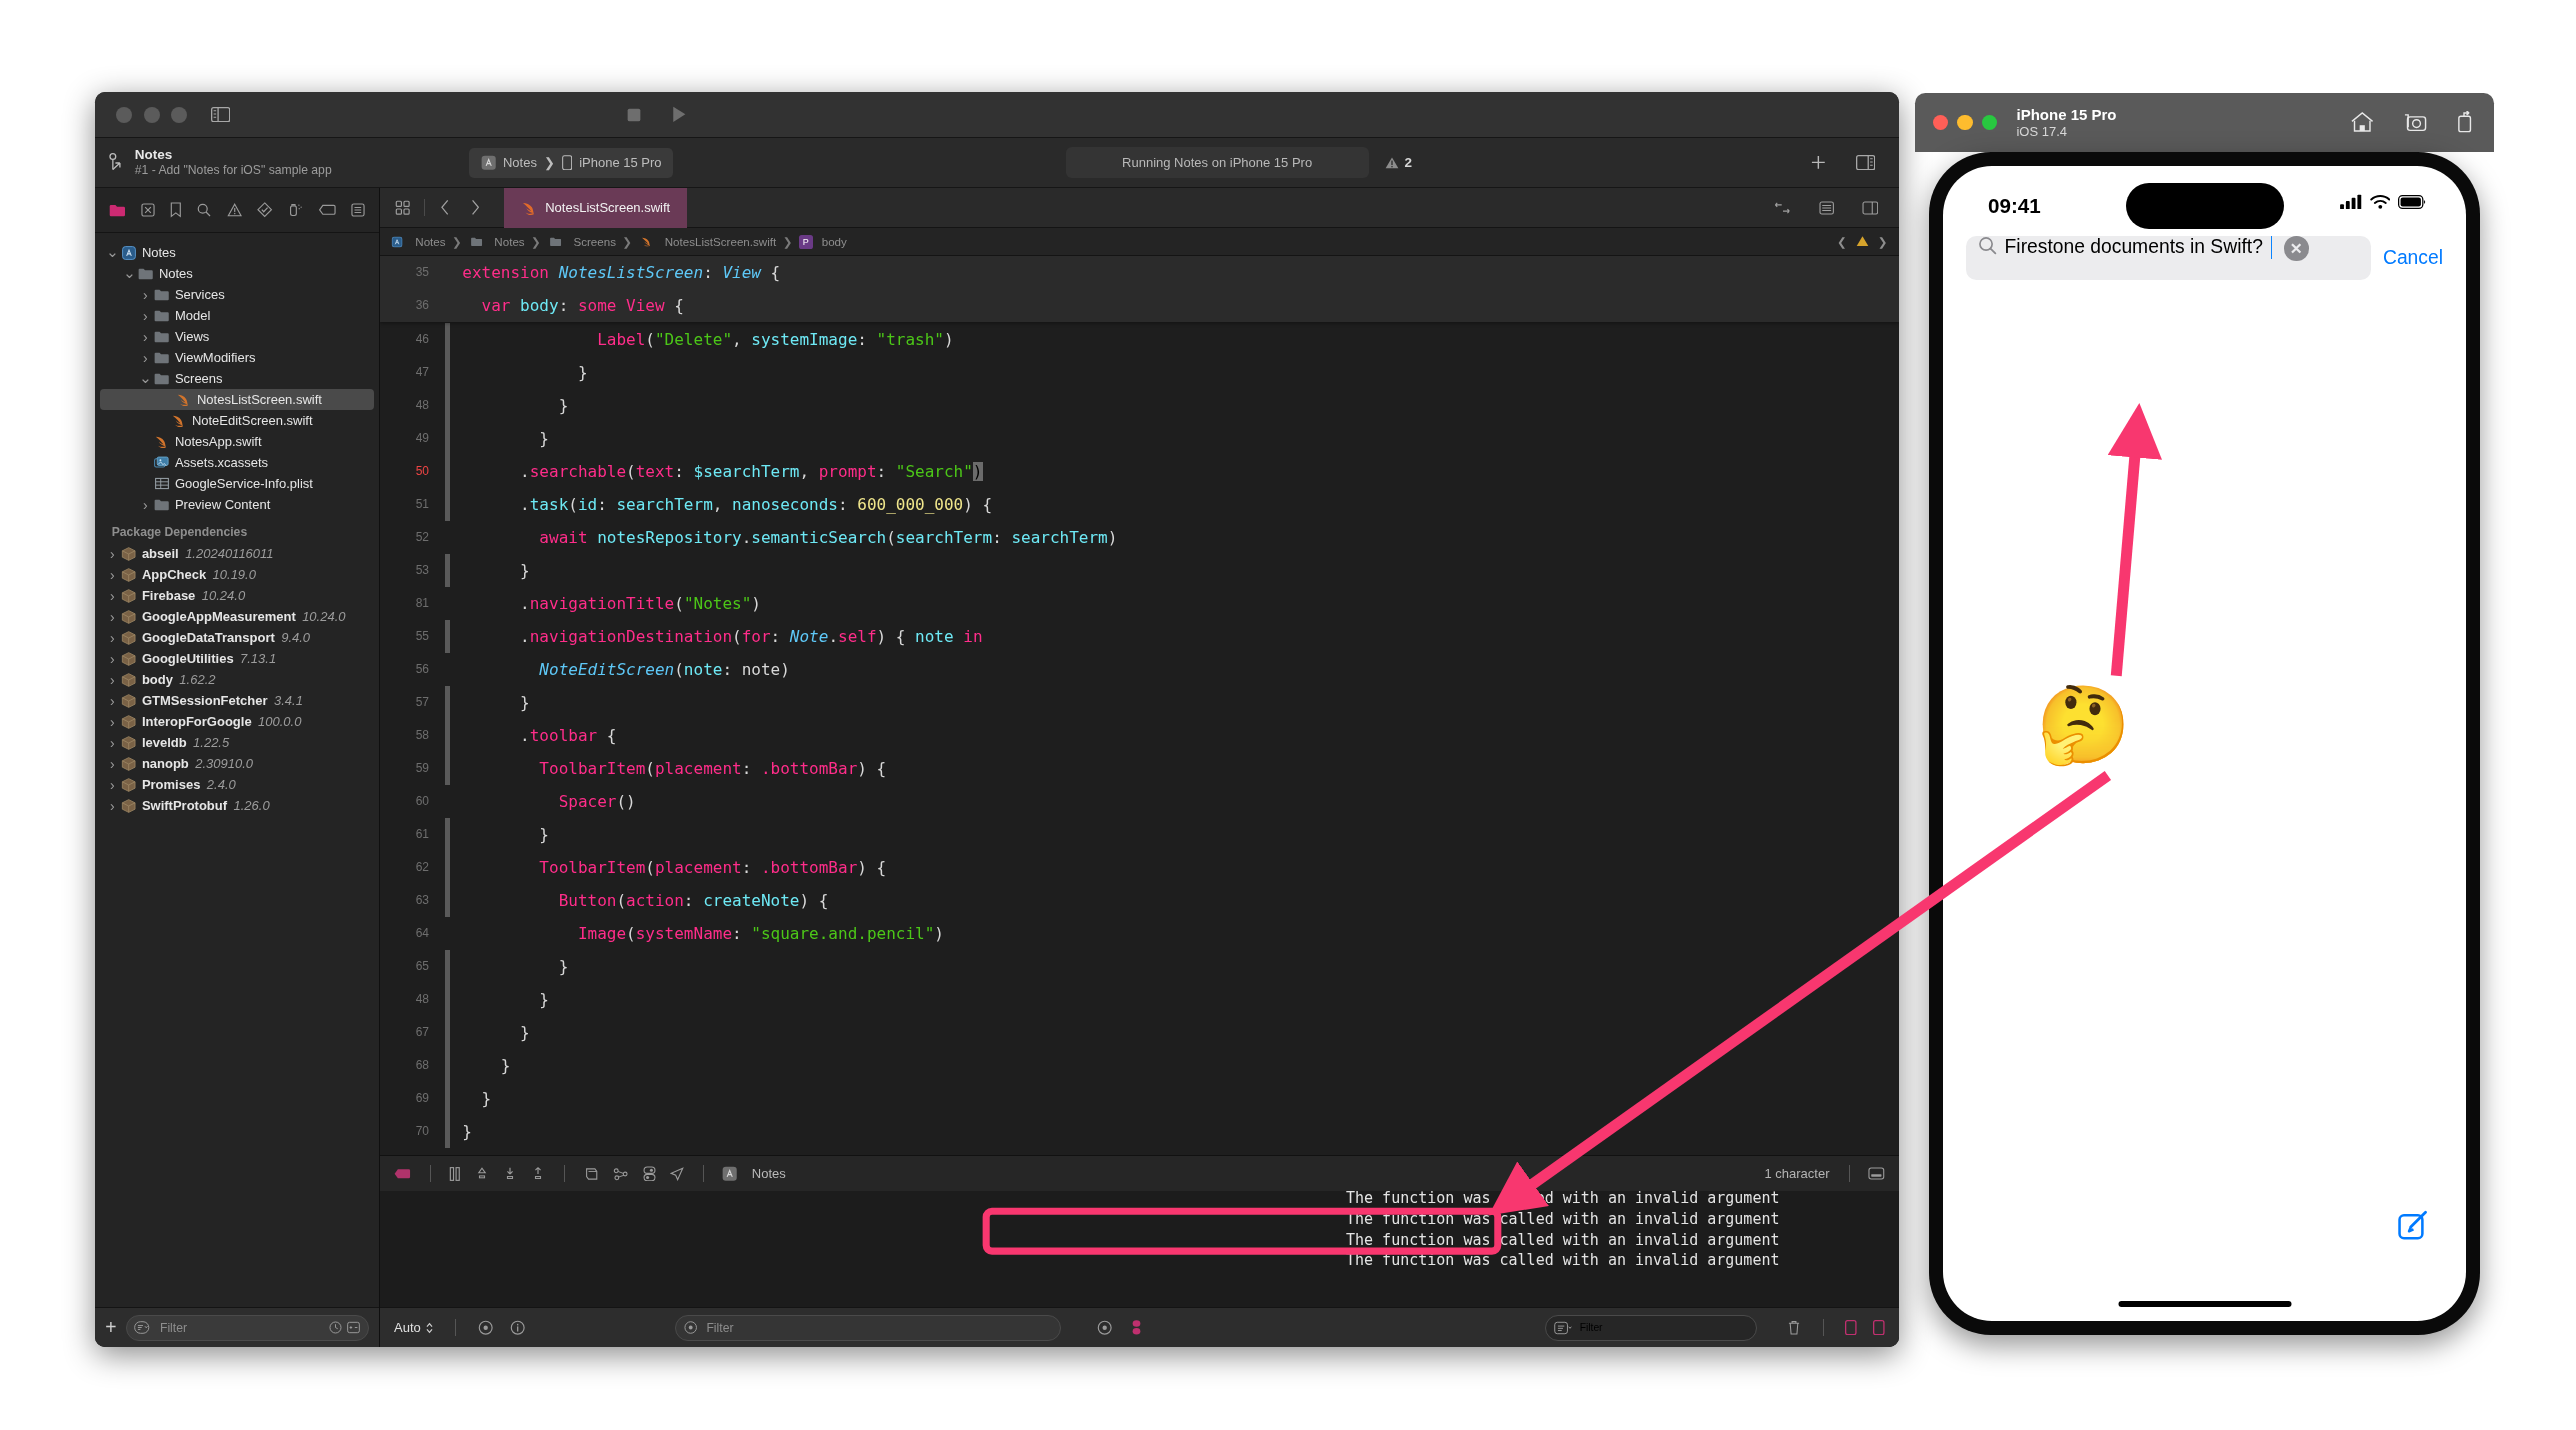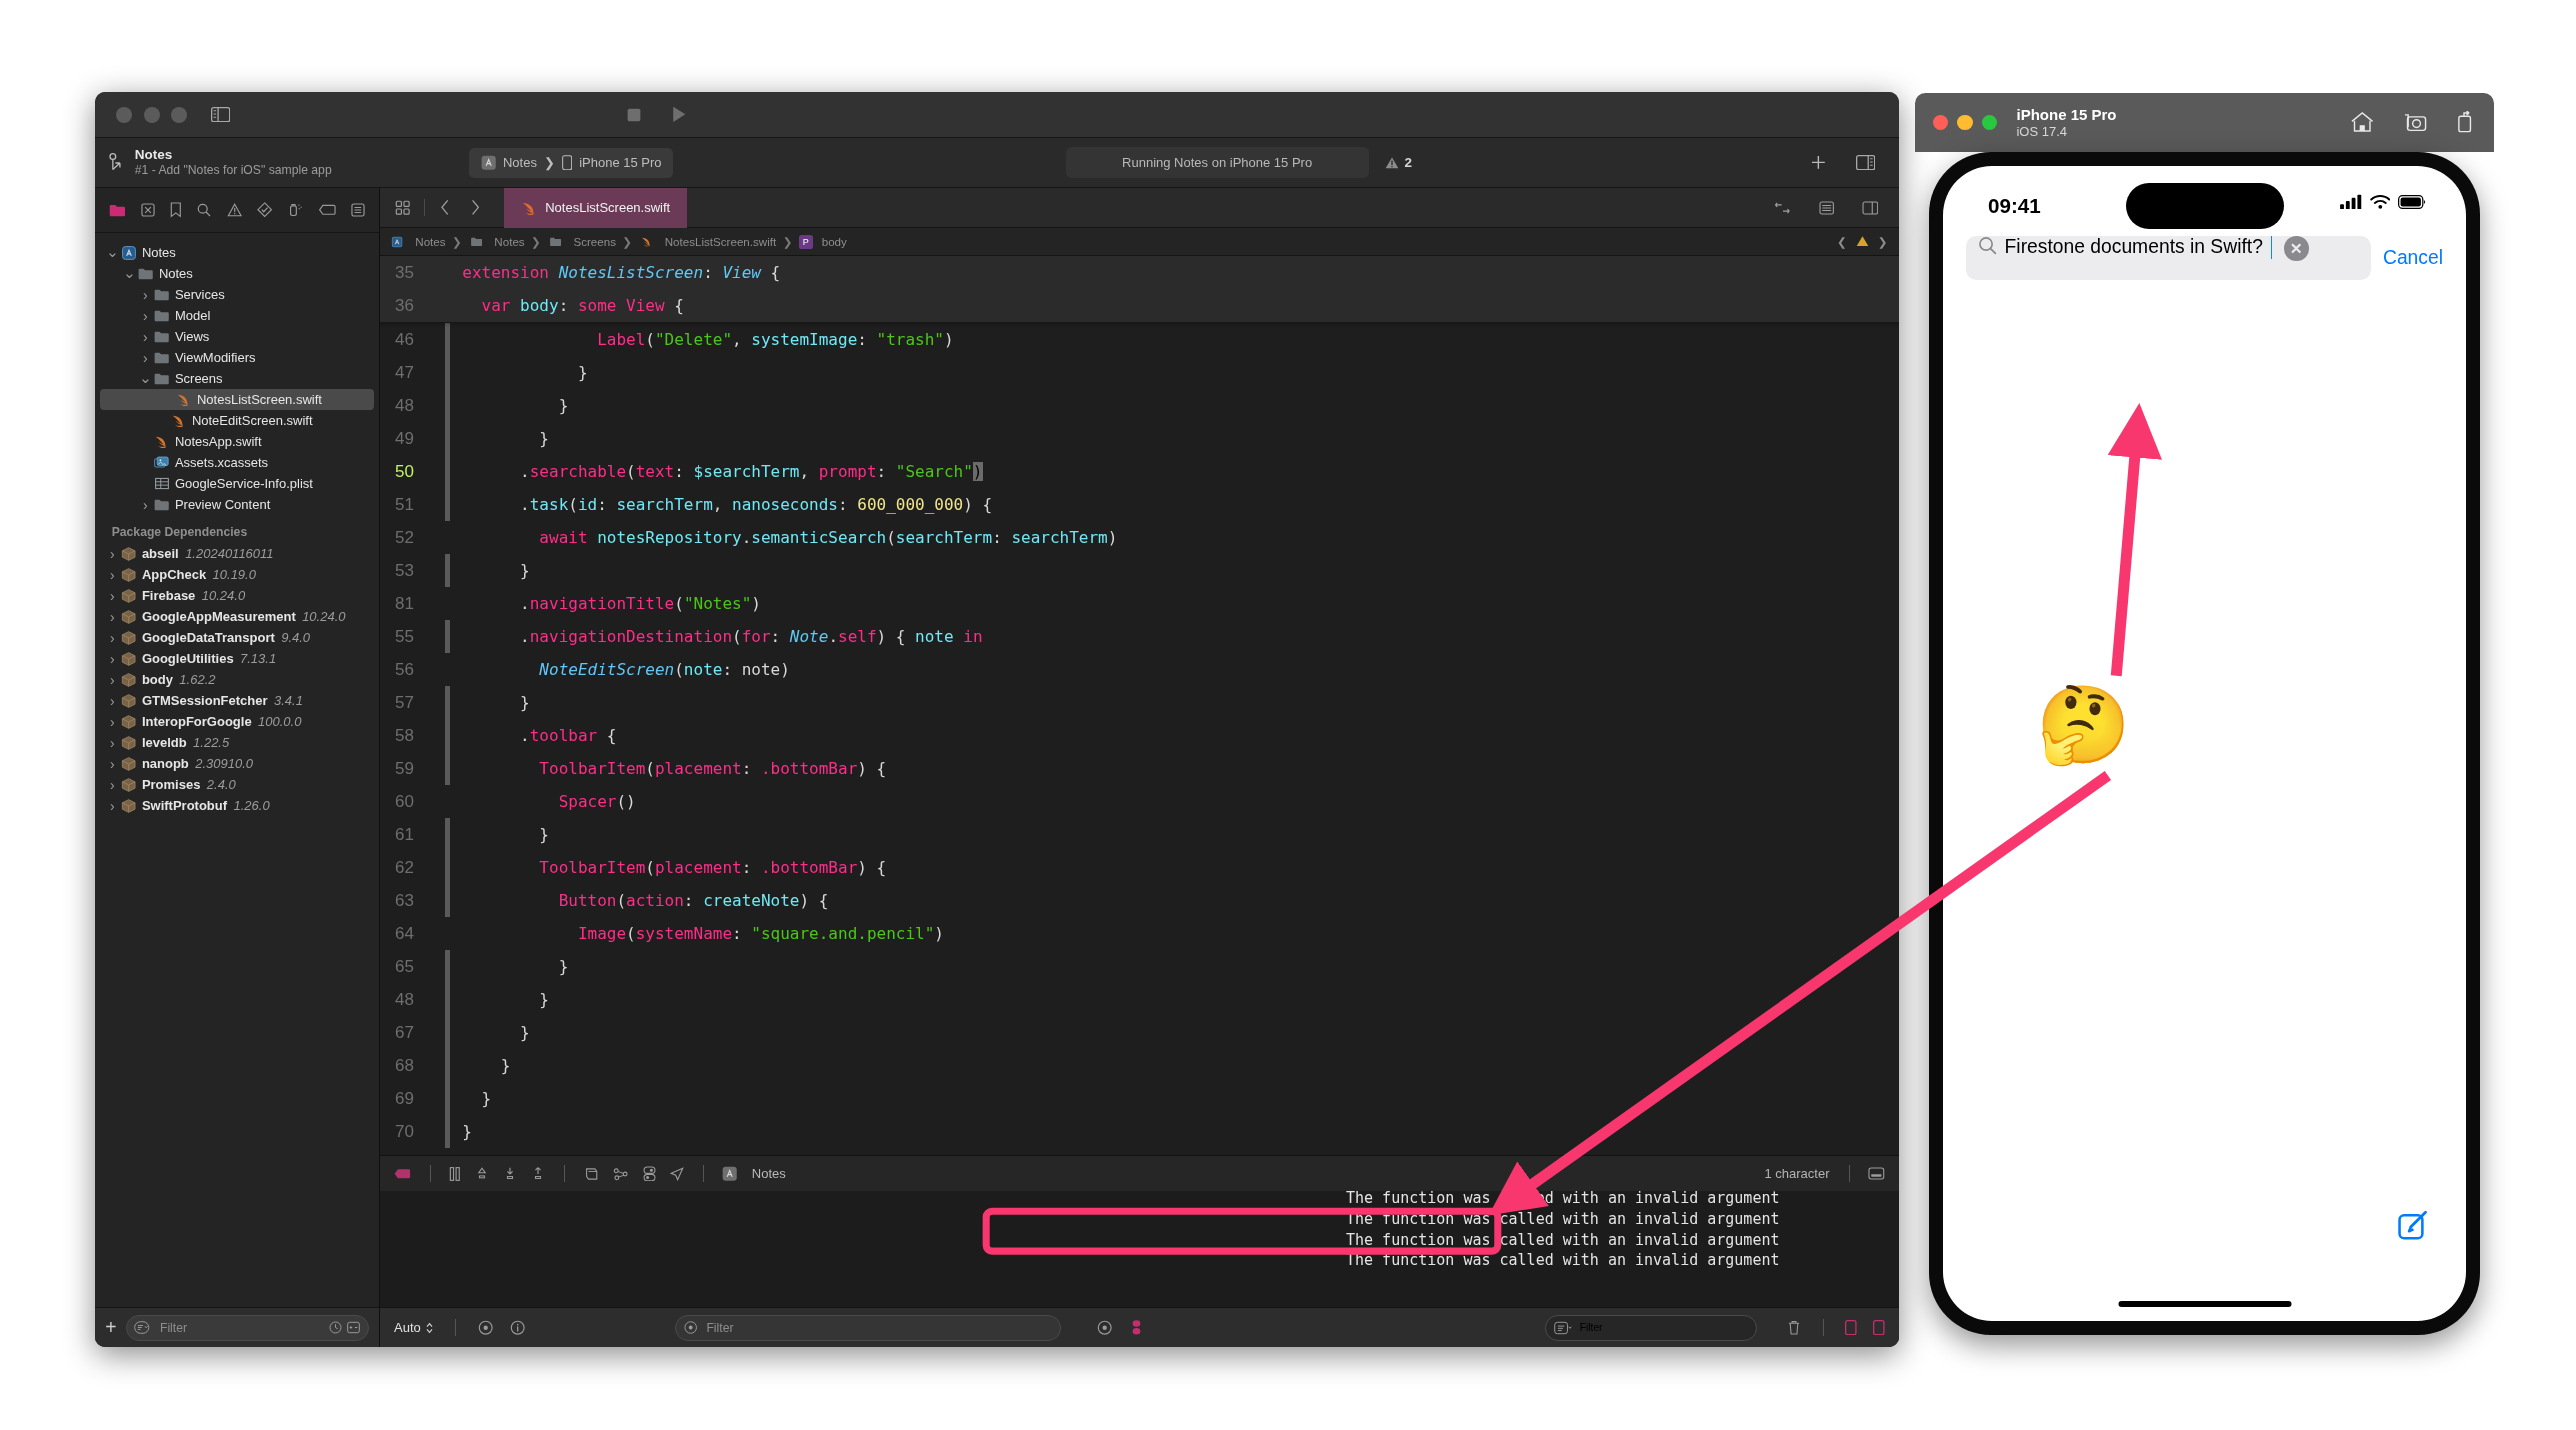--- a/index.html
+++ b/index.html
@@ -87,23 +87,23 @@
      color:#8e8e8e; }
   .ed-crumb .chv { color:#7a7a7a; margin:0 1.3px; }
   .crumb-right { margin-left:auto; display:flex; align-items:center; gap:9px; padding-right:11.6px; }
 
   
   .code-wrap { flex:1; position:relative; overflow:hidden; background:#1e1e1e; }
   .pinned { position:absolute; top:0; left:0; right:0; z-index:5; background:#2b2b2b;
      box-shadow:0 1.3px 3.9px rgba(0,0,0,.45); }
   .cl { display:flex; height:33px; align-items:center; font-size:16px; line-height:33px;
      white-space:pre; }
-  .gut { width:63px; flex:0 0 63px; text-align:center; padding-right:14px; color:#6e6e6e;
-     font-size:17px; }
-  .gut.cur { color:#bef264; }
+  .gut { width:63px; flex:0 0 63px; text-align:right; padding-right:14px; color:#6e6e6e;
+     font-size:12px; }
+  .gut.cur { color:#ef4444; }
   .fold { width:9px; flex:0 0 9px; }
   .fold i { display:block; width:5.1px; margin:0 auto; height:33px; background:#5a5a5a; }
   .txt { padding-left:10.3px; }
   
   .kw  { color:#ff2d8a; }
   .ty  { color:#5ec8f7;font-style:italic; }
   .fn  { color:#ff2d8a;margin-top:38px; }
   .id  { color:#6ee9f5; }
   .str { color:#4cc718; }
   .num { color:#f0e68c; }

